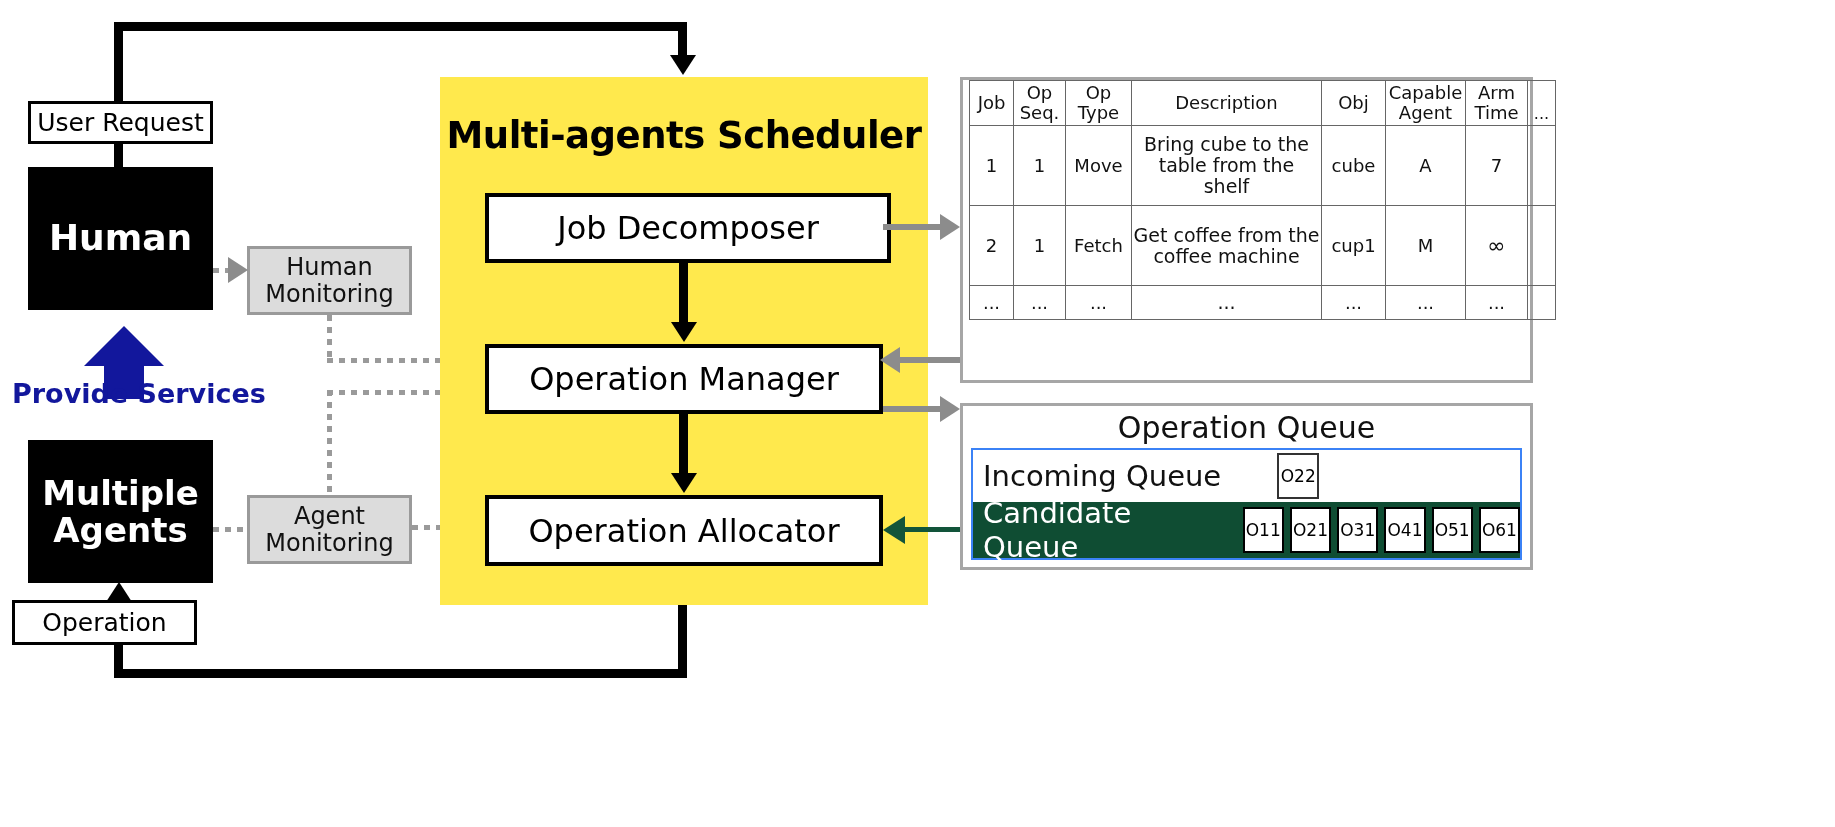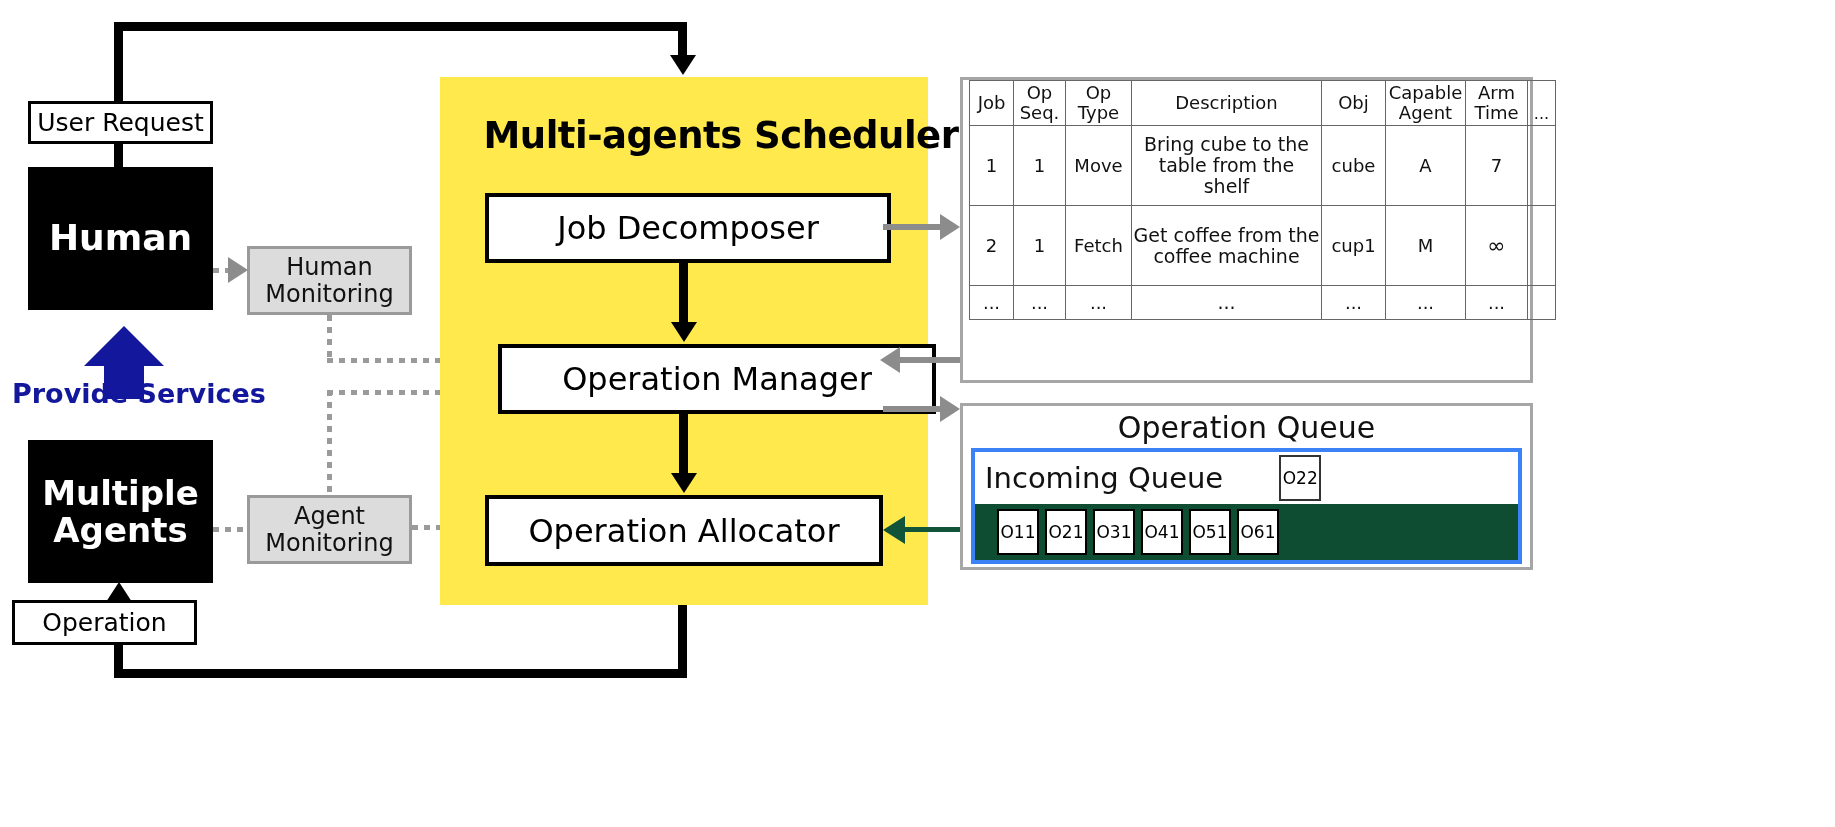--- a/index.html
+++ b/index.html
@@ -54,21 +54,21 @@
   .paneltitle{text-align:center;font-size:30px;color:#111;}
 
   
   table.oplist{border-collapse:collapse;width:100%;table-layout:fixed;}
   table.oplist th,table.oplist td{border:1px solid #666;text-align:center;
       font-size:18px;color:#111;padding:2px 1px;line-height:1.12;font-weight:normal;}
   table.oplist th{font-size:18px;}
   table.oplist td.desc{font-size:19px;}
 
   
-  #queue-inner{border:4px solid #3b82f6;background:#b91c1c;}
+  #queue-inner{border:2px solid #3b82f6;background:#b91c1c;}
   #incoming-row{display:flex;align-items:center;height:52px;background:#fff;padding-left:10px;}
   #candidate-row{display:flex;align-items:center;height:56px;background:#0f4d33;padding-left:10px;}
   .queue-row-label{font-size:29px;color:#111;}
   #candidate-label{color:#fff;font-size:29px;}
   .chip{background:#fff;border:2px solid #000;color:#000;font-size:17px;
         display:flex;align-items:center;justify-content:center;
         width:42px;height:46px;margin-left:6px;box-sizing:border-box;}
   .chip-incoming{border:2px solid #333;width:42px;height:46px;margin-left:0;}
 </style>
 </head>
@@ -130,30 +130,30 @@
 
 <div class="abs dotline-v" style="left:327px;top:390px;height:108px;"></div>
 <div class="abs dotline-h" style="left:327px;top:390px;width:135px;"></div>
 <div class="abs tri tri-right-g" style="left:455px;top:380px;"></div>
 
 <div class="abs dotline-h" style="left:412px;top:525px;width:50px;"></div>
 <div class="abs tri tri-right-g" style="left:455px;top:515px;"></div>
 
 <div class="abs" id="scheduler-panel" style="left:440px;top:77px;width:488px;height:528px;"></div>
 
-<div class="abs" id="scheduler-title" style="left:440px;top:114px;width:488px;text-align:center;font-size:37px;color:#000;margin-left:37px;">Multi-agents Scheduler</div>
+<div class="abs" id="scheduler-title" style="left:440px;top:114px;width:488px;text-align:center;font-size:37px;color:#000;">Multi-agents Scheduler</div>
 
 <div class="abs whitebox" id="job-decomposer-box" style="left:485px;top:193px;width:406px;height:70px;font-size:32px;">
   <span>Job Decomposer</span>
 </div>
 
 <div class="abs line-b" style="left:679px;top:263px;width:9px;height:63px;"></div>
 <div class="abs tri tri-down-b" style="left:671px;top:322px;"></div>
 
-<div class="abs whitebox" id="operation-manager-box" style="left:498px;top:344px;width:438px;height:70px;font-size:32px;">
+<div class="abs whitebox" id="operation-manager-box" style="left:485px;top:344px;width:398px;height:70px;font-size:32px;">
   <span>Operation Manager</span>
 </div>
 
 <div class="abs line-b" style="left:679px;top:414px;width:9px;height:63px;"></div>
 <div class="abs tri tri-down-b" style="left:671px;top:473px;"></div>
 
 <div class="abs whitebox" id="operation-allocator-box" style="left:485px;top:495px;width:398px;height:71px;font-size:32px;">
   <span>Operation Allocator</span>
 </div>
 
@@ -251,20 +251,21 @@
 </div>
 
 <div class="abs outerpanel" id="operation-queue-panel" style="left:960px;top:403px;width:573px;height:167px;">
   <div class="paneltitle" style="padding-top:4px;">Operation Queue</div>
   <div id="queue-inner" style="margin:3px 8px 0 8px;">
     <div id="incoming-row">
       <span class="queue-row-label">Incoming Queue</span>
       <span class="chip chip-incoming" style="margin-left:56px;">O22</span>
     </div>
     <div id="candidate-row">
+      <span id="candidate-label">Candidate Queue</span>
       <span class="chip" style="margin-left:12px;">O11</span>
       <span class="chip">O21</span>
       <span class="chip">O31</span>
       <span class="chip">O41</span>
       <span class="chip">O51</span>
       <span class="chip">O61</span>
     </div>
   </div>
 </div>
 

